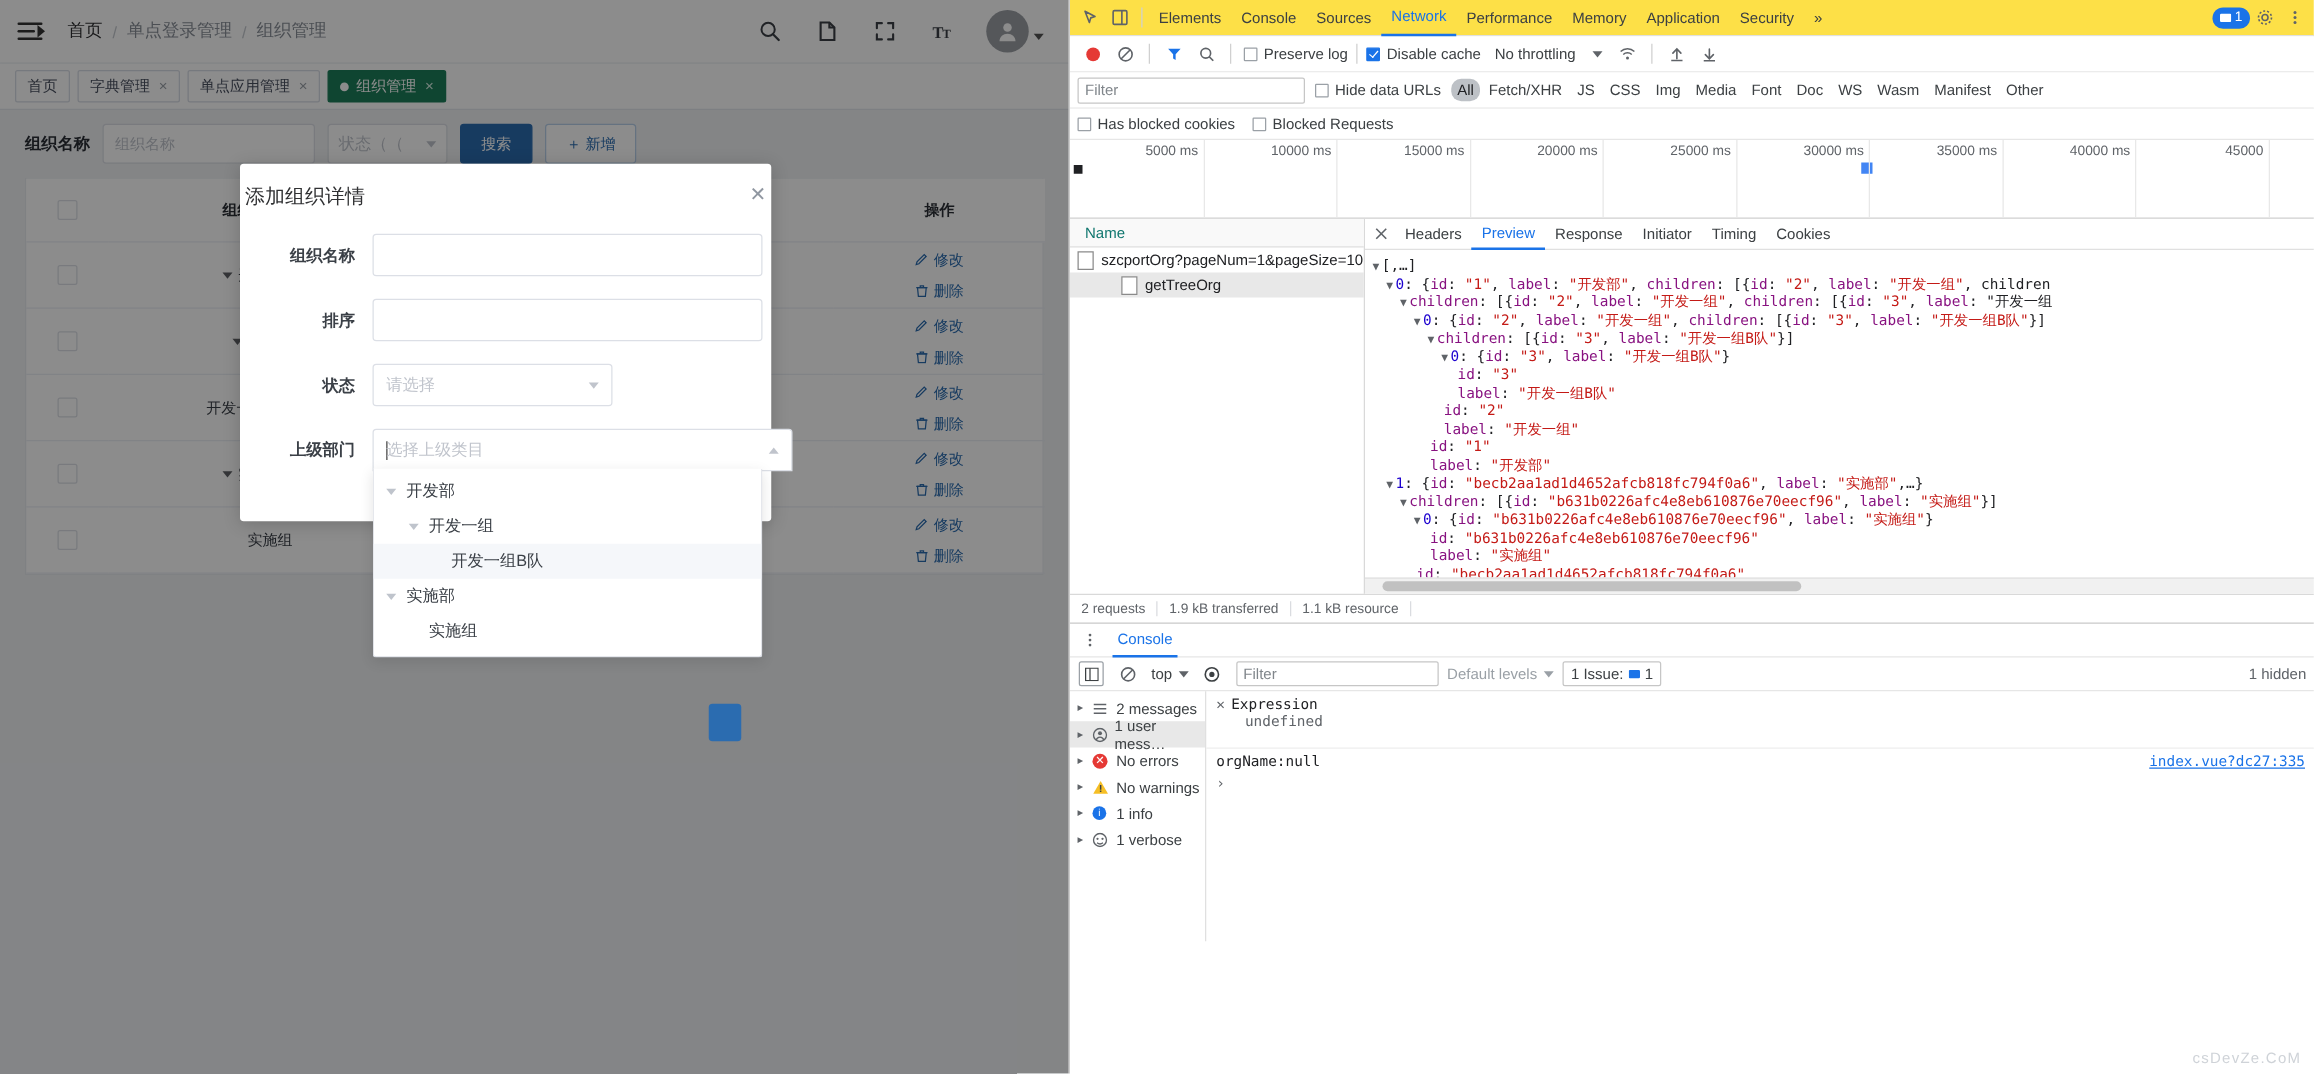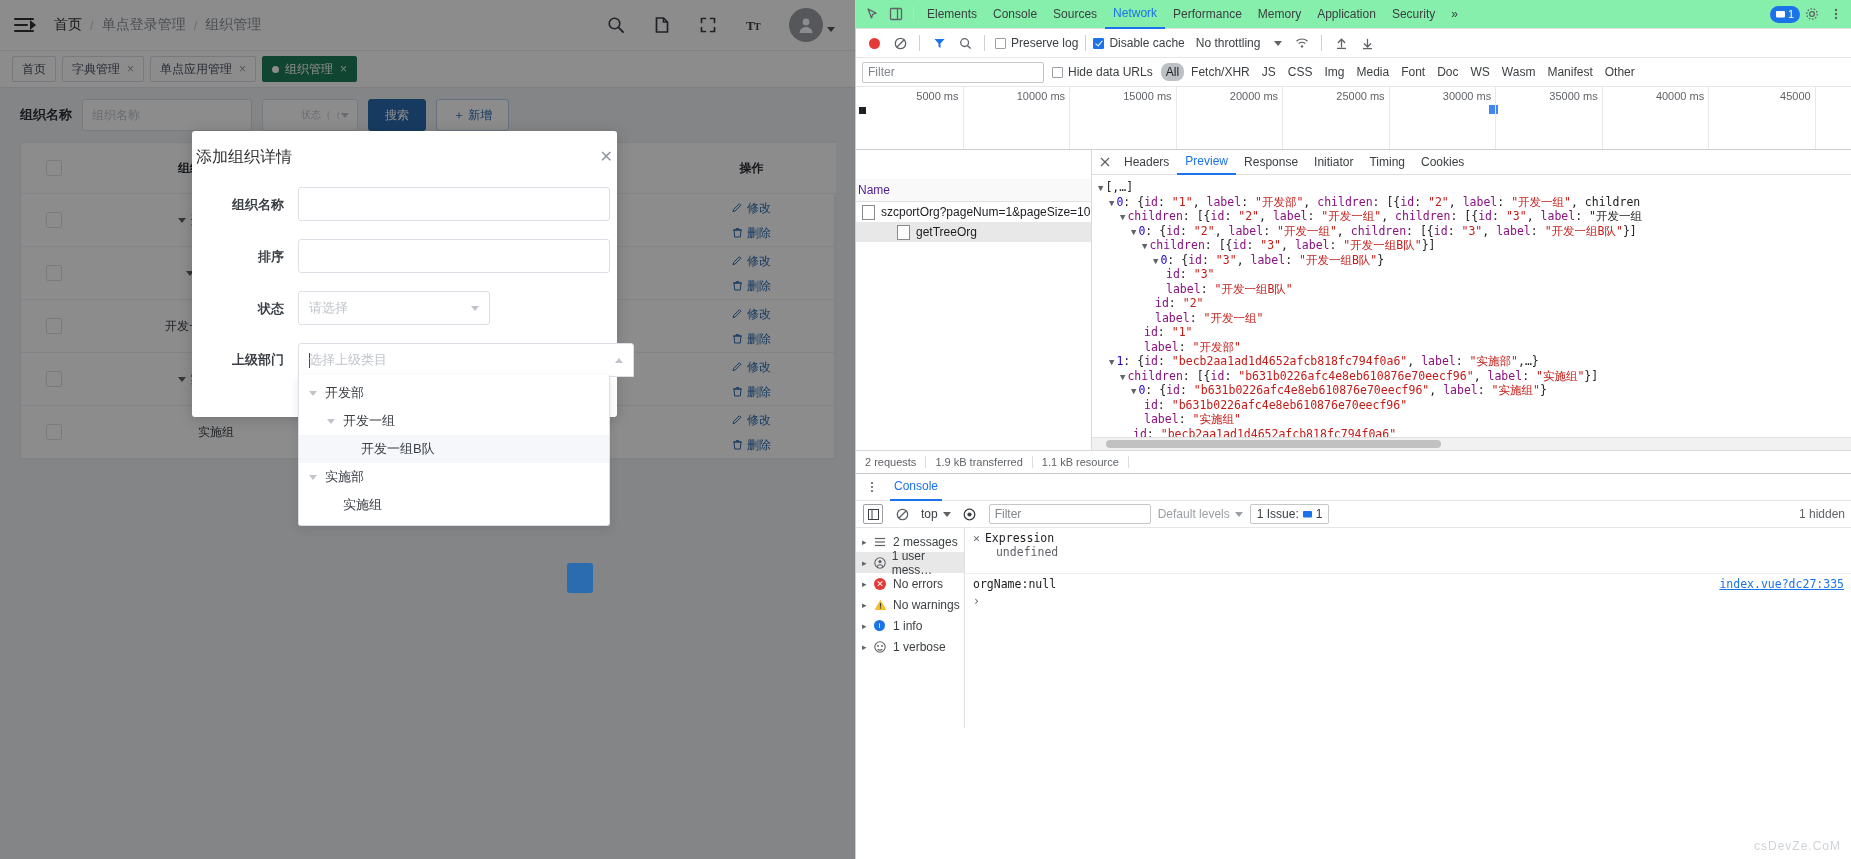--- a/index.html
+++ b/index.html
@@ -36,21 +36,21 @@
   .tabsbar{height:36px;background:#fff;border-bottom:1px solid #e4e7ed;display:flex;align-items:center;padding:0 12px;gap:6px;box-shadow:0 1px 3px rgba(0,0,0,.06);}
   .tab{height:24px;display:flex;align-items:center;padding:0 9px;border:1px solid #d8dce5;background:#fff;font-size:12px;color:#495060;border-radius:2px;cursor:pointer;white-space:nowrap;}
   .tab .x{margin-left:7px;font-size:12px;color:#9aa0a8;line-height:1;}
   .tab.active{background:#1c7e5a;border-color:#1c7e5a;color:#fff;}
   .tab.active .x{color:#d6efe4;}
   .tab .dot{width:7px;height:7px;border-radius:50%;background:#fff;margin-right:6px;}
 
   .filterbar{height:54px;display:flex;align-items:center;padding:0 20px;gap:10px;background:#f0f2f5;}
   .flabel{font-size:13px;color:#2b2f36;font-weight:bold;}
   .finput{width:150px;height:30px;border:1px solid #dcdfe6;border-radius:3px;background:#fff;padding:0 9px;font-size:12px;color:#c0c4cc;display:flex;align-items:center;}
-  .fselect{width:78px;height:30px;border:1px solid #dcdfe6;border-radius:3px;background:#fff;padding:0 8px;font-size:10px;color:#c0c4cc;display:flex;align-items:center;justify-content:flex-end;}
+  .fselect{width:78px;height:30px;border:1px solid #dcdfe6;border-radius:3px;background:#fff;padding:0 8px;font-size:13px;color:#c0c4cc;display:flex;align-items:center;justify-content:space-between;}
   .fselect .cv{width:0;height:0;border-left:4px solid transparent;border-right:4px solid transparent;border-top:5px solid #c0c4cc;}
   .btn{height:30px;border-radius:3px;display:flex;align-items:center;justify-content:center;padding:0 16px;font-size:12px;cursor:pointer;}
   .btn-primary{background:#2b6cb0;color:#fff;border:1px solid #2b6cb0;}
   .btn-plain{background:#fff;color:#2b6cb0;border:1px solid #b8d0ea;}
 
   .tablewrap{margin:0 20px;background:#fff;border:1px solid #e8ebef;}
   table.grid{width:815px;border-collapse:collapse;table-layout:fixed;}
   table.grid th{font-size:12px;font-weight:bold;color:#2b2f36;text-align:center;height:48px;border-bottom:1px solid #ebeef5;background:#fff;}
   table.grid td{font-size:12px;color:#3a3f47;text-align:center;height:50px;border-bottom:1px solid #ebeef5;vertical-align:middle;}
   .cb{width:14px;height:14px;border:1px solid #dcdfe6;border-radius:2px;background:#fff;display:inline-block;vertical-align:middle;cursor:pointer;}
@@ -85,21 +85,21 @@
   .tnode{height:28px;display:flex;align-items:center;font-size:13px;color:#3b4047;cursor:pointer;padding-left:10px;}
   .tnode.hl{background:#f5f7fa;}
   .tcar{width:0;height:0;border-left:4px solid transparent;border-right:4px solid transparent;border-top:5px solid #bfc4cc;margin-right:8px;flex:0 0 auto;}
   .tcar.blank{border:none;width:8px;height:5px;}
   .modal-foot{position:absolute;right:24px;top:432px;}
   .foot-btn{width:26px;height:30px;background:#2b6cb0;border-radius:3px;}
 
   
   .dt{position:absolute;left:855px;top:0;width:996px;height:859px;background:#fff;font-family:"Liberation Sans","DejaVu Sans",sans-serif;font-size:12px;color:#202124;border-left:1px solid #cdcdcd;}
   .dt-row{display:flex;align-items:center;}
-  .dt-top{height:28px;border-bottom:1px solid #e0e0e0;padding:0 4px;background:#86efac;}
+  .dt-top{height:28px;border-bottom:1px solid #e0e0e0;padding:0 4px;background:#fde047;}
   .dt-ico{width:24px;height:24px;display:flex;align-items:center;justify-content:center;cursor:pointer;color:#5f6368;}
   .vdiv{width:1px;height:16px;background:#d0d0d0;margin:0 5px;}
   .dt-tab{padding:0 8px;height:27px;display:flex;align-items:center;color:#3c4043;cursor:pointer;font-size:12px;white-space:nowrap;}
   .dt-tab.sel{color:#1a73e8;border-bottom:2px solid #1a73e8;font-weight:400;}
   .dt-top .right{margin-left:auto;display:flex;align-items:center;}
   .chip{height:17px;border-radius:9px;background:#1a73e8;color:#fff;font-size:11px;display:flex;align-items:center;padding:0 6px;gap:3px;}
   .dt-toolbar{height:28px;border-bottom:1px solid #e6e6e6;padding:0 6px;background:#fff;gap:2px;}
   .rec{width:11px;height:11px;border-radius:50%;background:#e53935;}
   .ckbx{width:11px;height:11px;border:1px solid #9aa0a6;border-radius:1px;background:#fff;box-sizing:border-box;display:inline-block;}
   .ckbx.on{background:#1a73e8;border-color:#1a73e8;position:relative;}
@@ -111,21 +111,21 @@
   .typebtn.on{background:#bdc1c6;color:#202124;border-radius:8px;}
   .dt-blockbar{height:24px;border-bottom:1px solid #e6e6e6;padding:0 6px;gap:14px;background:#fff;}
   .overview{height:62px;border-bottom:1px solid #d0d0d0;position:relative;background:#fff;}
   .ov-tick{position:absolute;top:0;bottom:0;border-left:1px solid #e8e8e8;}
   .ov-lbl{position:absolute;top:3px;font-size:11px;color:#5f6368;transform:translateX(-100%);padding-right:4px;}
   .ov-bar{position:absolute;width:7px;height:7px;background:#202124;}
   .ov-blue{position:absolute;width:9px;height:9px;background:#4285f4;}
 
   .netpane{display:flex;height:300px;}
   .netlist{width:235px;border-right:1px solid #d9d9d9;}
-  .nl-head{height:22px;border-bottom:1px solid #e0e0e0;display:flex;align-items:center;padding-left:2px;color:#4c1d95;background:#f9f9f9;margin-top:29px;}
+  .nl-head{height:22px;border-bottom:1px solid #e0e0e0;display:flex;align-items:center;padding-left:12px;color:#0f766e;background:#f9f9f9;}
   .nl-row{height:20px;display:flex;align-items:center;gap:6px;padding-left:6px;font-size:12px;color:#202124;white-space:nowrap;overflow:hidden;cursor:pointer;}
   .nl-row.sel{background:#e8e8e8;padding-left:41px;}
   .reqico{width:11px;height:13px;border:1px solid #8a8a8a;background:#fff;flex:0 0 auto;}
   .detail{flex:1 1 auto;display:flex;flex-direction:column;}
   .d-tabs{height:24px;border-bottom:1px solid #e0e0e0;display:flex;align-items:center;padding:0 4px;gap:2px;background:#fff;}
   .json{flex:1;padding:5px 4px 0 6px;font-family:"DejaVu Sans Mono","Liberation Mono",monospace;font-size:11.5px;line-height:14.5px;color:#202124;overflow:hidden;white-space:nowrap;}
   .jl{display:block;height:14.5px;}
   .ar{color:#5f6368;font-size:9px;margin-right:2px;}
   .k{color:#881280;} .s{color:#c41a16;} .n{color:#1c00cf;}
   .statusbar{height:22px;border-top:1px solid #d9d9d9;display:flex;align-items:center;gap:0;font-size:11px;color:#5f6368;background:#fff;}
@@ -581,20 +581,30 @@
           <div class="typebtn">Media</div>
           <div class="typebtn">Font</div>
           <div class="typebtn">Doc</div>
           <div class="typebtn">WS</div>
           <div class="typebtn">Wasm</div>
           <div class="typebtn">Manifest</div>
           <div class="typebtn">Other</div>
         </div>
     </div>
 
+    <div class="dt-row dt-blockbar">
+      <div class="tl">
+        <span class="ckbx"></span>
+        <span>Has blocked cookies</span>
+      </div>
+      <div class="tl">
+        <span class="ckbx"></span>
+        <span>Blocked Requests</span>
+      </div>
+    </div>
 
     <div class="overview" id="overview">
       <div class="ov-bar" style="left:3px;top:20px"></div>
       <div class="ov-blue" style="left:633px;top:18px"></div>
     <div class="ov-tick" style="left: 106.524px;"></div>
         <div class="ov-lbl" style="left: 106.524px;">5000 ms</div>
         <div class="ov-tick" style="left: 213.048px;"></div>
         <div class="ov-lbl" style="left: 213.048px;">10000 ms</div>
         <div class="ov-tick" style="left: 319.572px;"></div>
         <div class="ov-lbl" style="left: 319.572px;">15000 ms</div>

